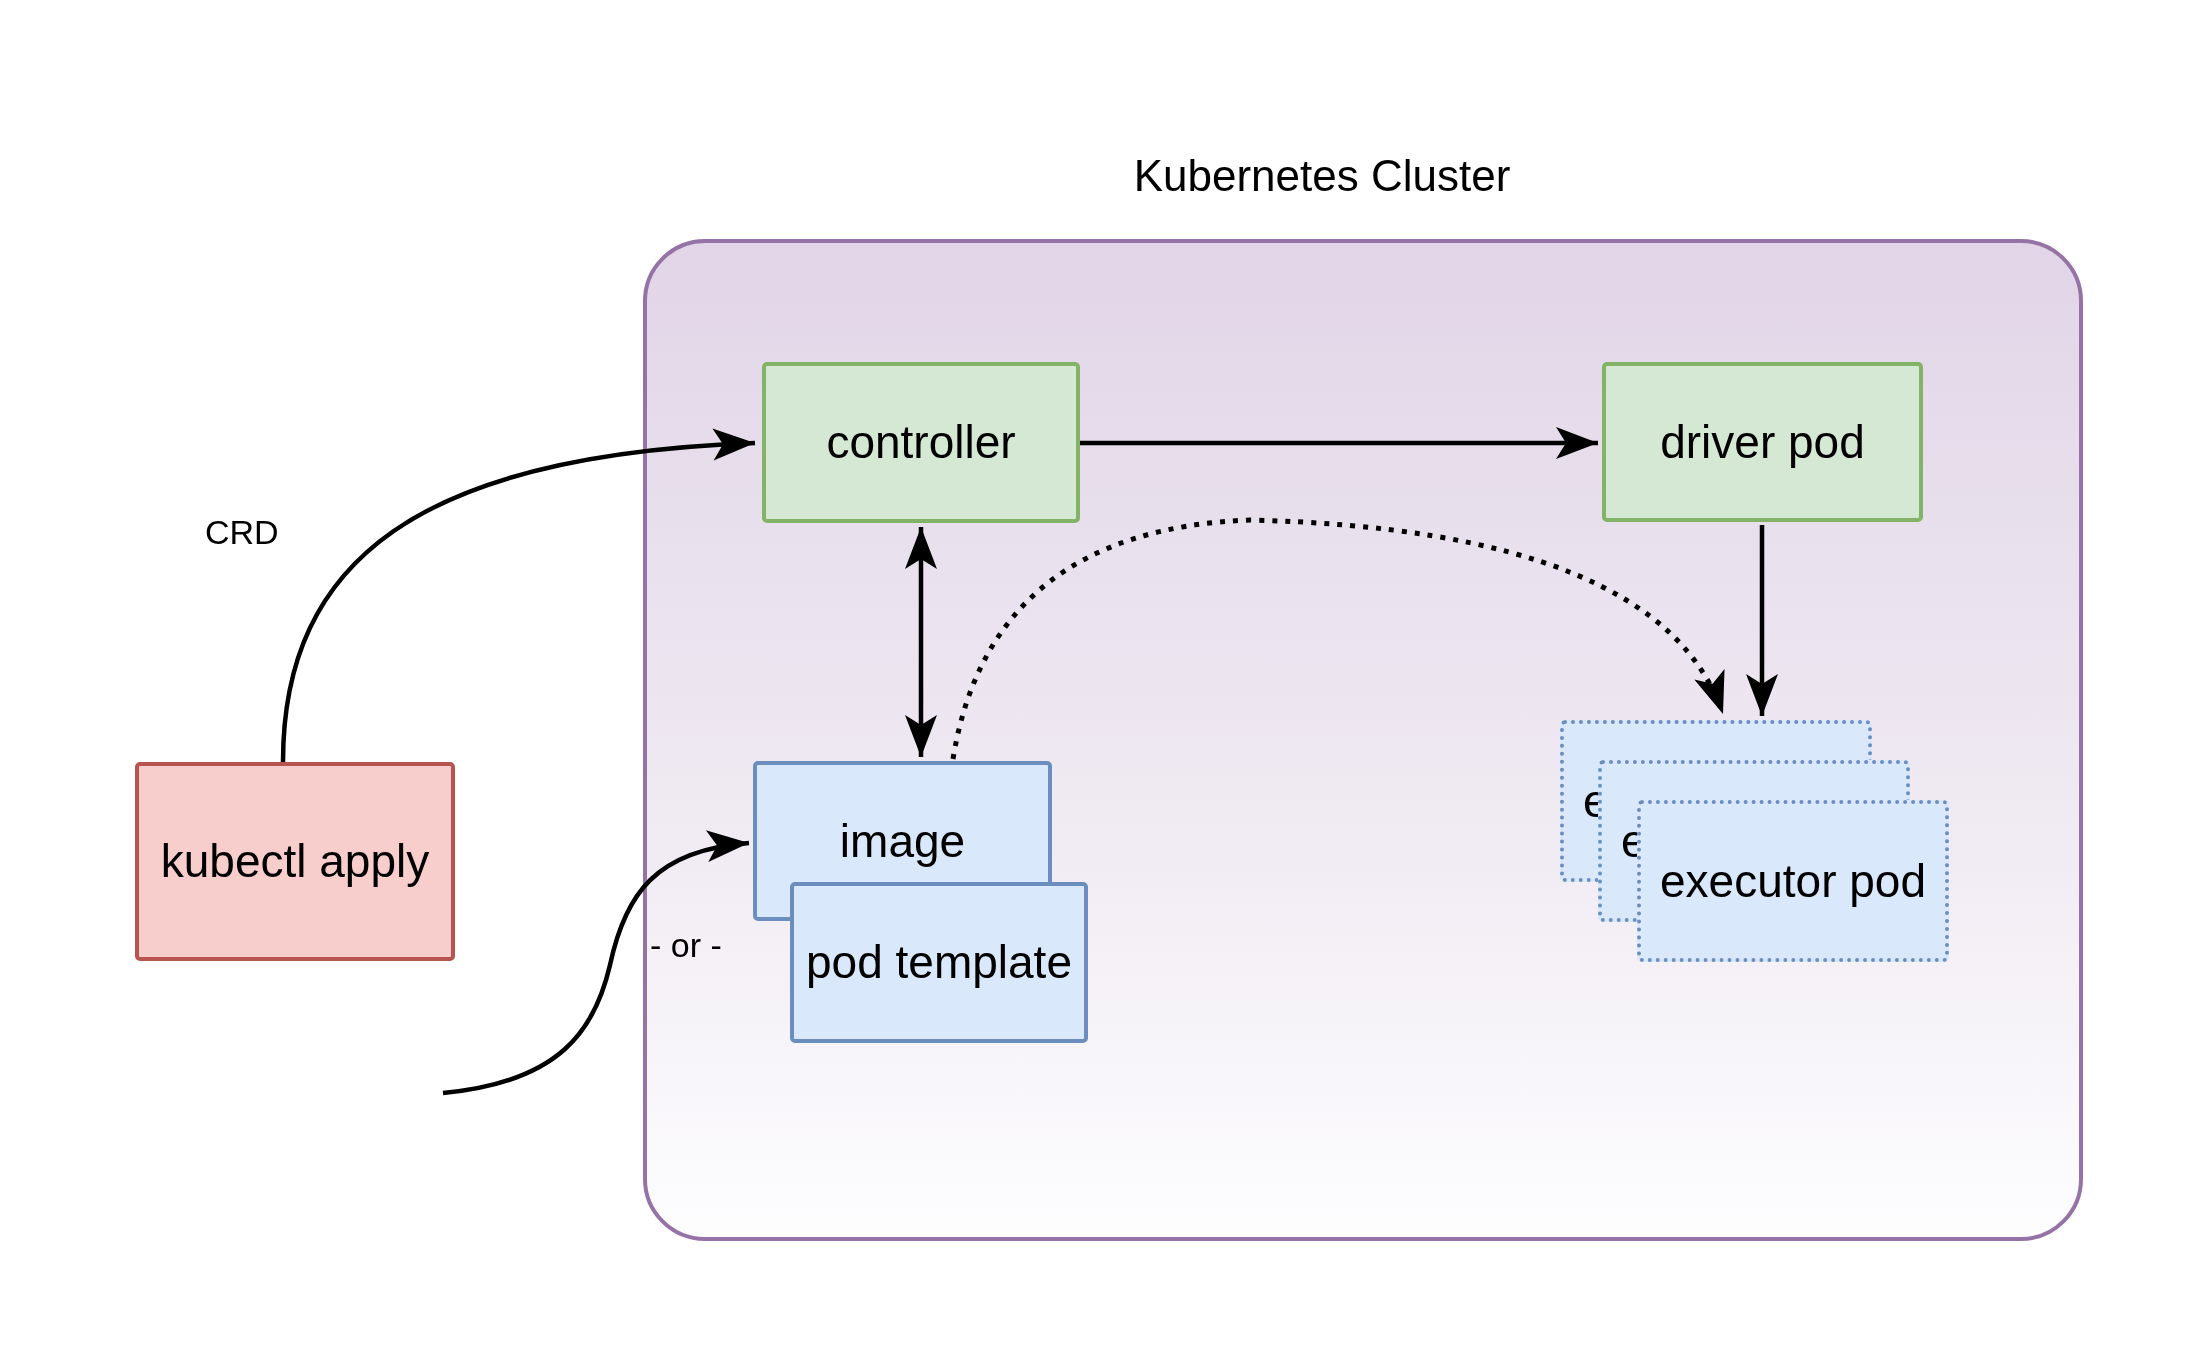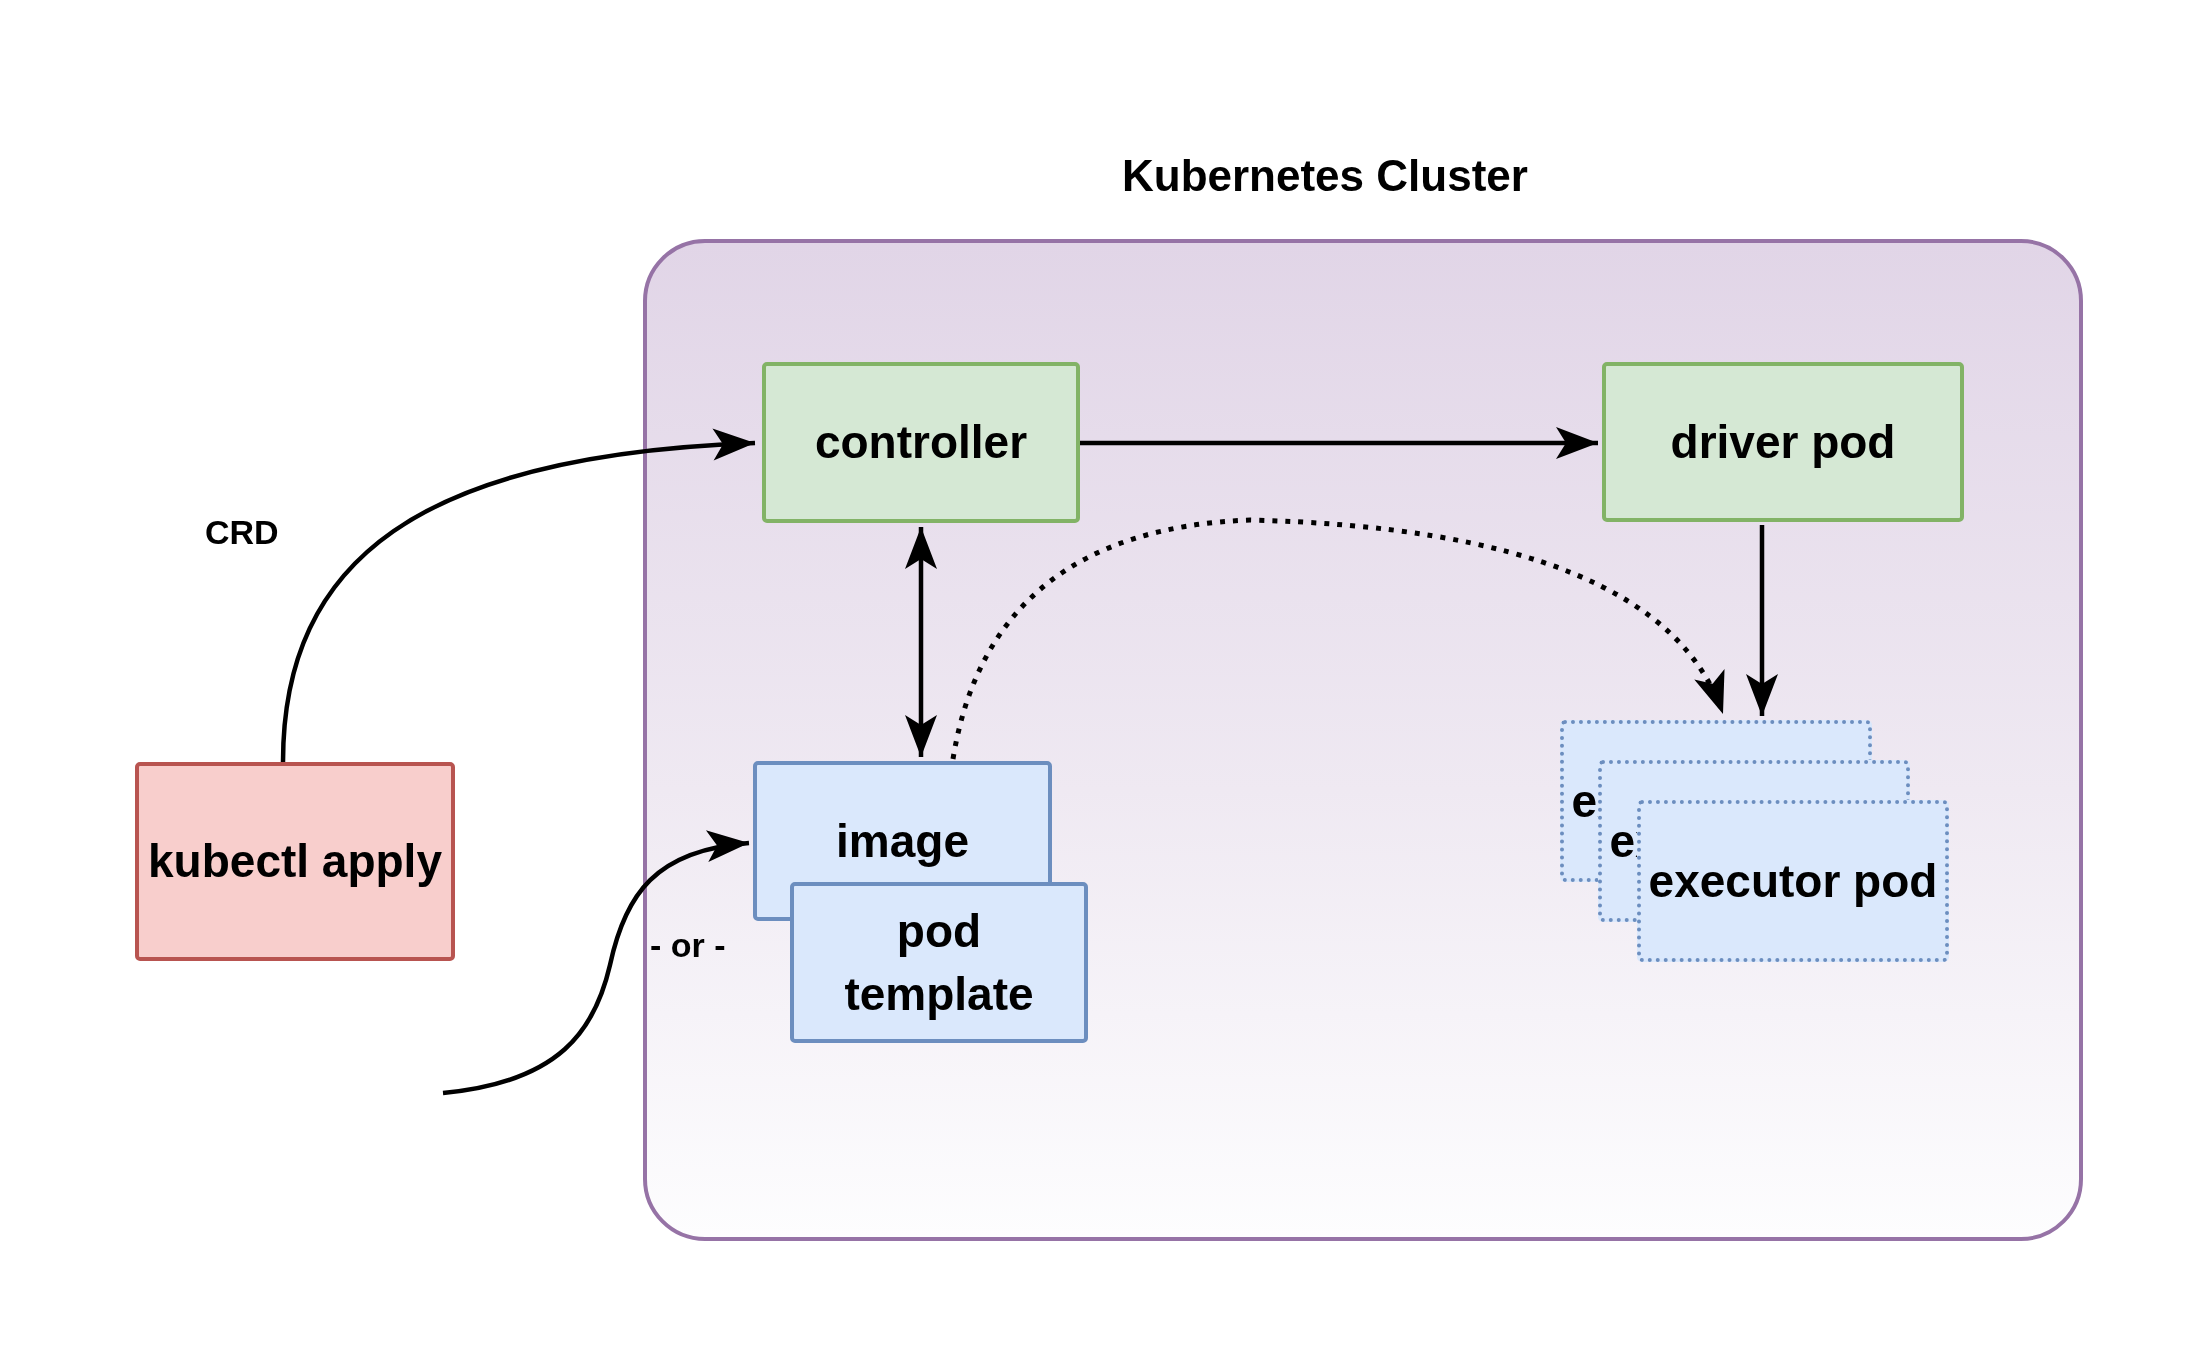--- a/index.html
+++ b/index.html
@@ -5,21 +5,21 @@
   :root {
     --green-fill:#d5e8d4; --green-stroke:#82b366;
     --blue-fill:#dae8fc;  --blue-stroke:#6c8ebf;
     --red-fill:#f8cecc;   --red-stroke:#b85450;
     --cluster-stroke:#9673a6; --cluster-fill-top:#e1d5e7; --cluster-fill-bottom:#fdfdfe;
     --arrow:#000000; --text:#000000;
   }
   html,body { margin:0; padding:0; background:#ffffff; }
   .canvas {
     position:relative; width:2204px; height:1364px; overflow:hidden;
-    font-family:"Liberation Sans", sans-serif; color:var(--text);font-weight:bold;
+    font-family:"Liberation Sans", sans-serif; color:var(--text);
   }
   .cluster {
     position:absolute; left:643px; top:239px; width:1440px; height:1002px;
     box-sizing:border-box; border:4px solid var(--cluster-stroke); border-radius:62px;
     background:linear-gradient(180deg, var(--cluster-fill-top) 0%, #efe9f2 55%, var(--cluster-fill-bottom) 100%);
     z-index:0;
   }
   .title {
     position:absolute; left:1122px; top:153px; width:400px;
     font-size:44px; line-height:1.05; text-align:center; z-index:2; white-space:nowrap;
@@ -46,21 +46,21 @@
 
   <div class="cluster"></div>
 
   <div class="title">Kubernetes Cluster</div>
 
   <div class="float-label" style="left:205px; top:515px; width:160px;">CRD</div>
   <div class="float-label" style="left:650px; top:928px; width:155px;">- or -</div>
 
   <div class="node green" style="left:762px; top:362px; width:318px; height:161px; z-index:3;">controller</div>
 
-  <div class="node green" style="left:1602px; top:362px; width:362px; height:160px; z-index:3;">driver pod</div>
+  <div class="node green" style="left:1602px; top:362px; width:321px; height:160px; z-index:3;">driver pod</div>
 
   <div class="node blue" style="left:790px; top:882px; width:298px; height:161px; z-index:4;">pod template</div>
 
   <div class="node blue" style="left:753px; top:761px; width:299px; height:160px; z-index:3;">image</div>
 
   <div class="node red" style="left:135px; top:762px; width:320px; height:199px; z-index:3;">kubectl apply</div>
 
 
   <div class="node executor" style="left:1560px; top:720px; width:312px; height:162px; z-index:3;">executor pod</div>
   <div class="node executor" style="left:1598px; top:760px; width:312px; height:162px; z-index:4;">executor pod</div>

